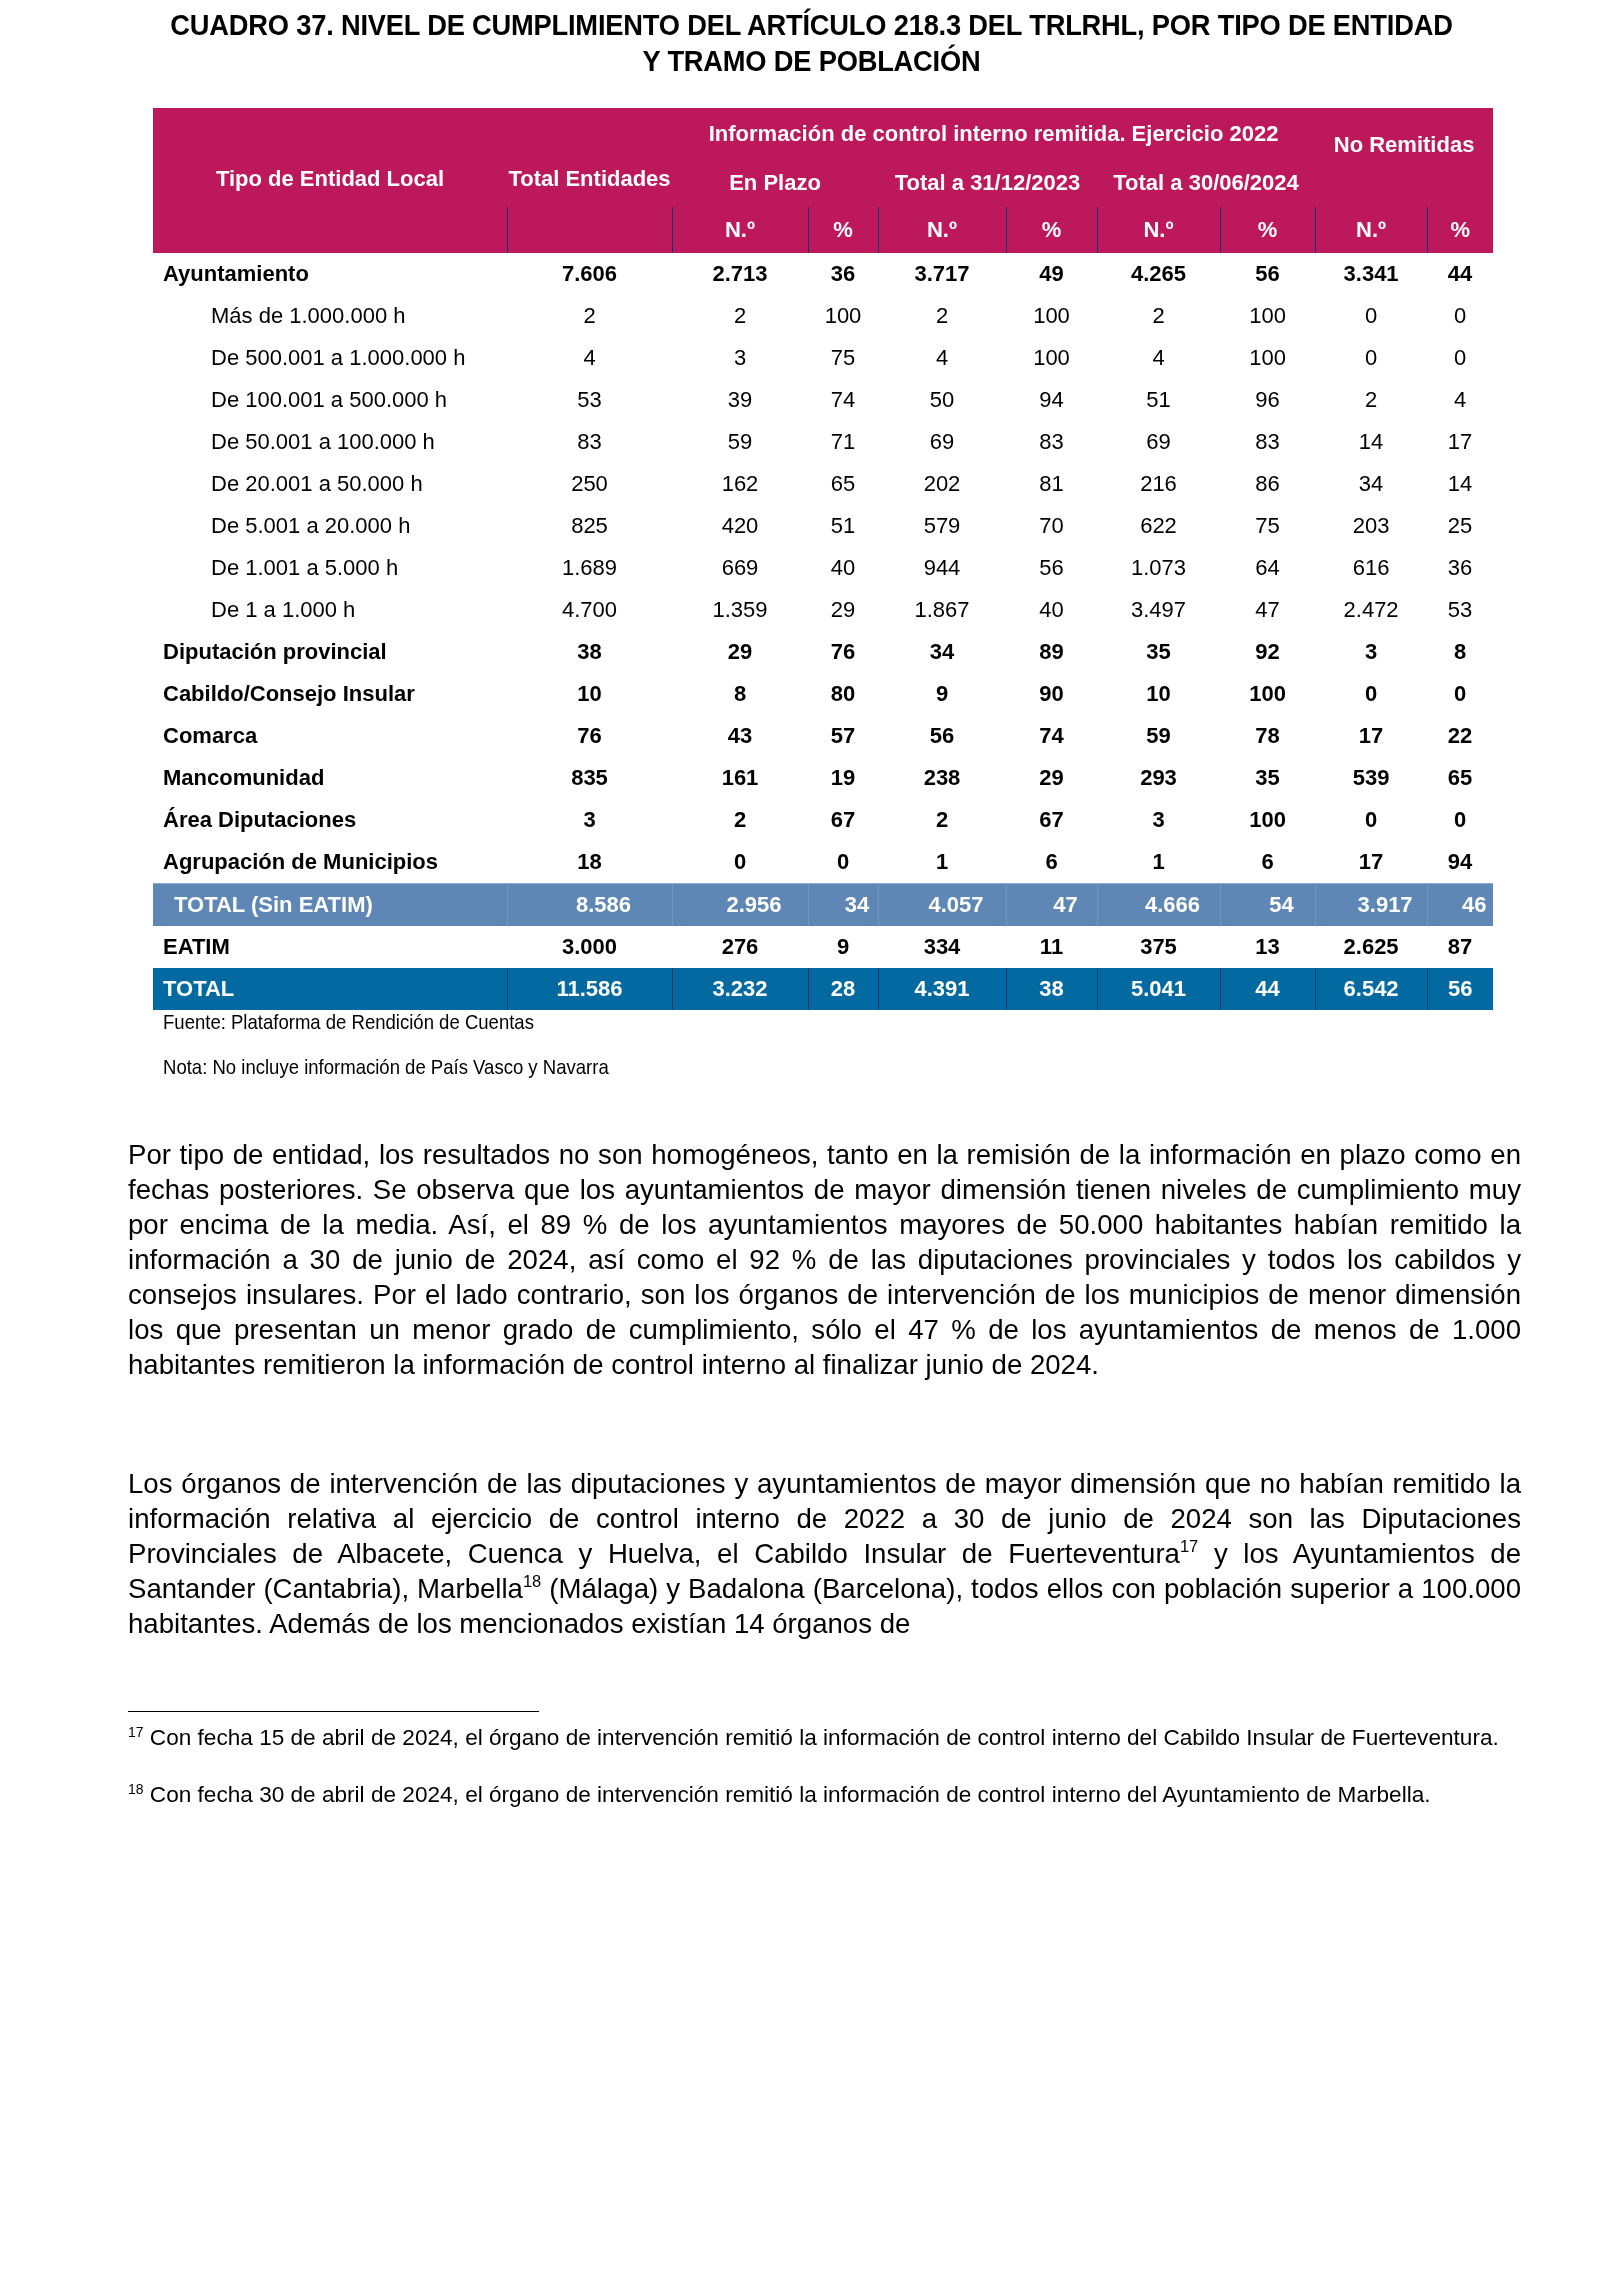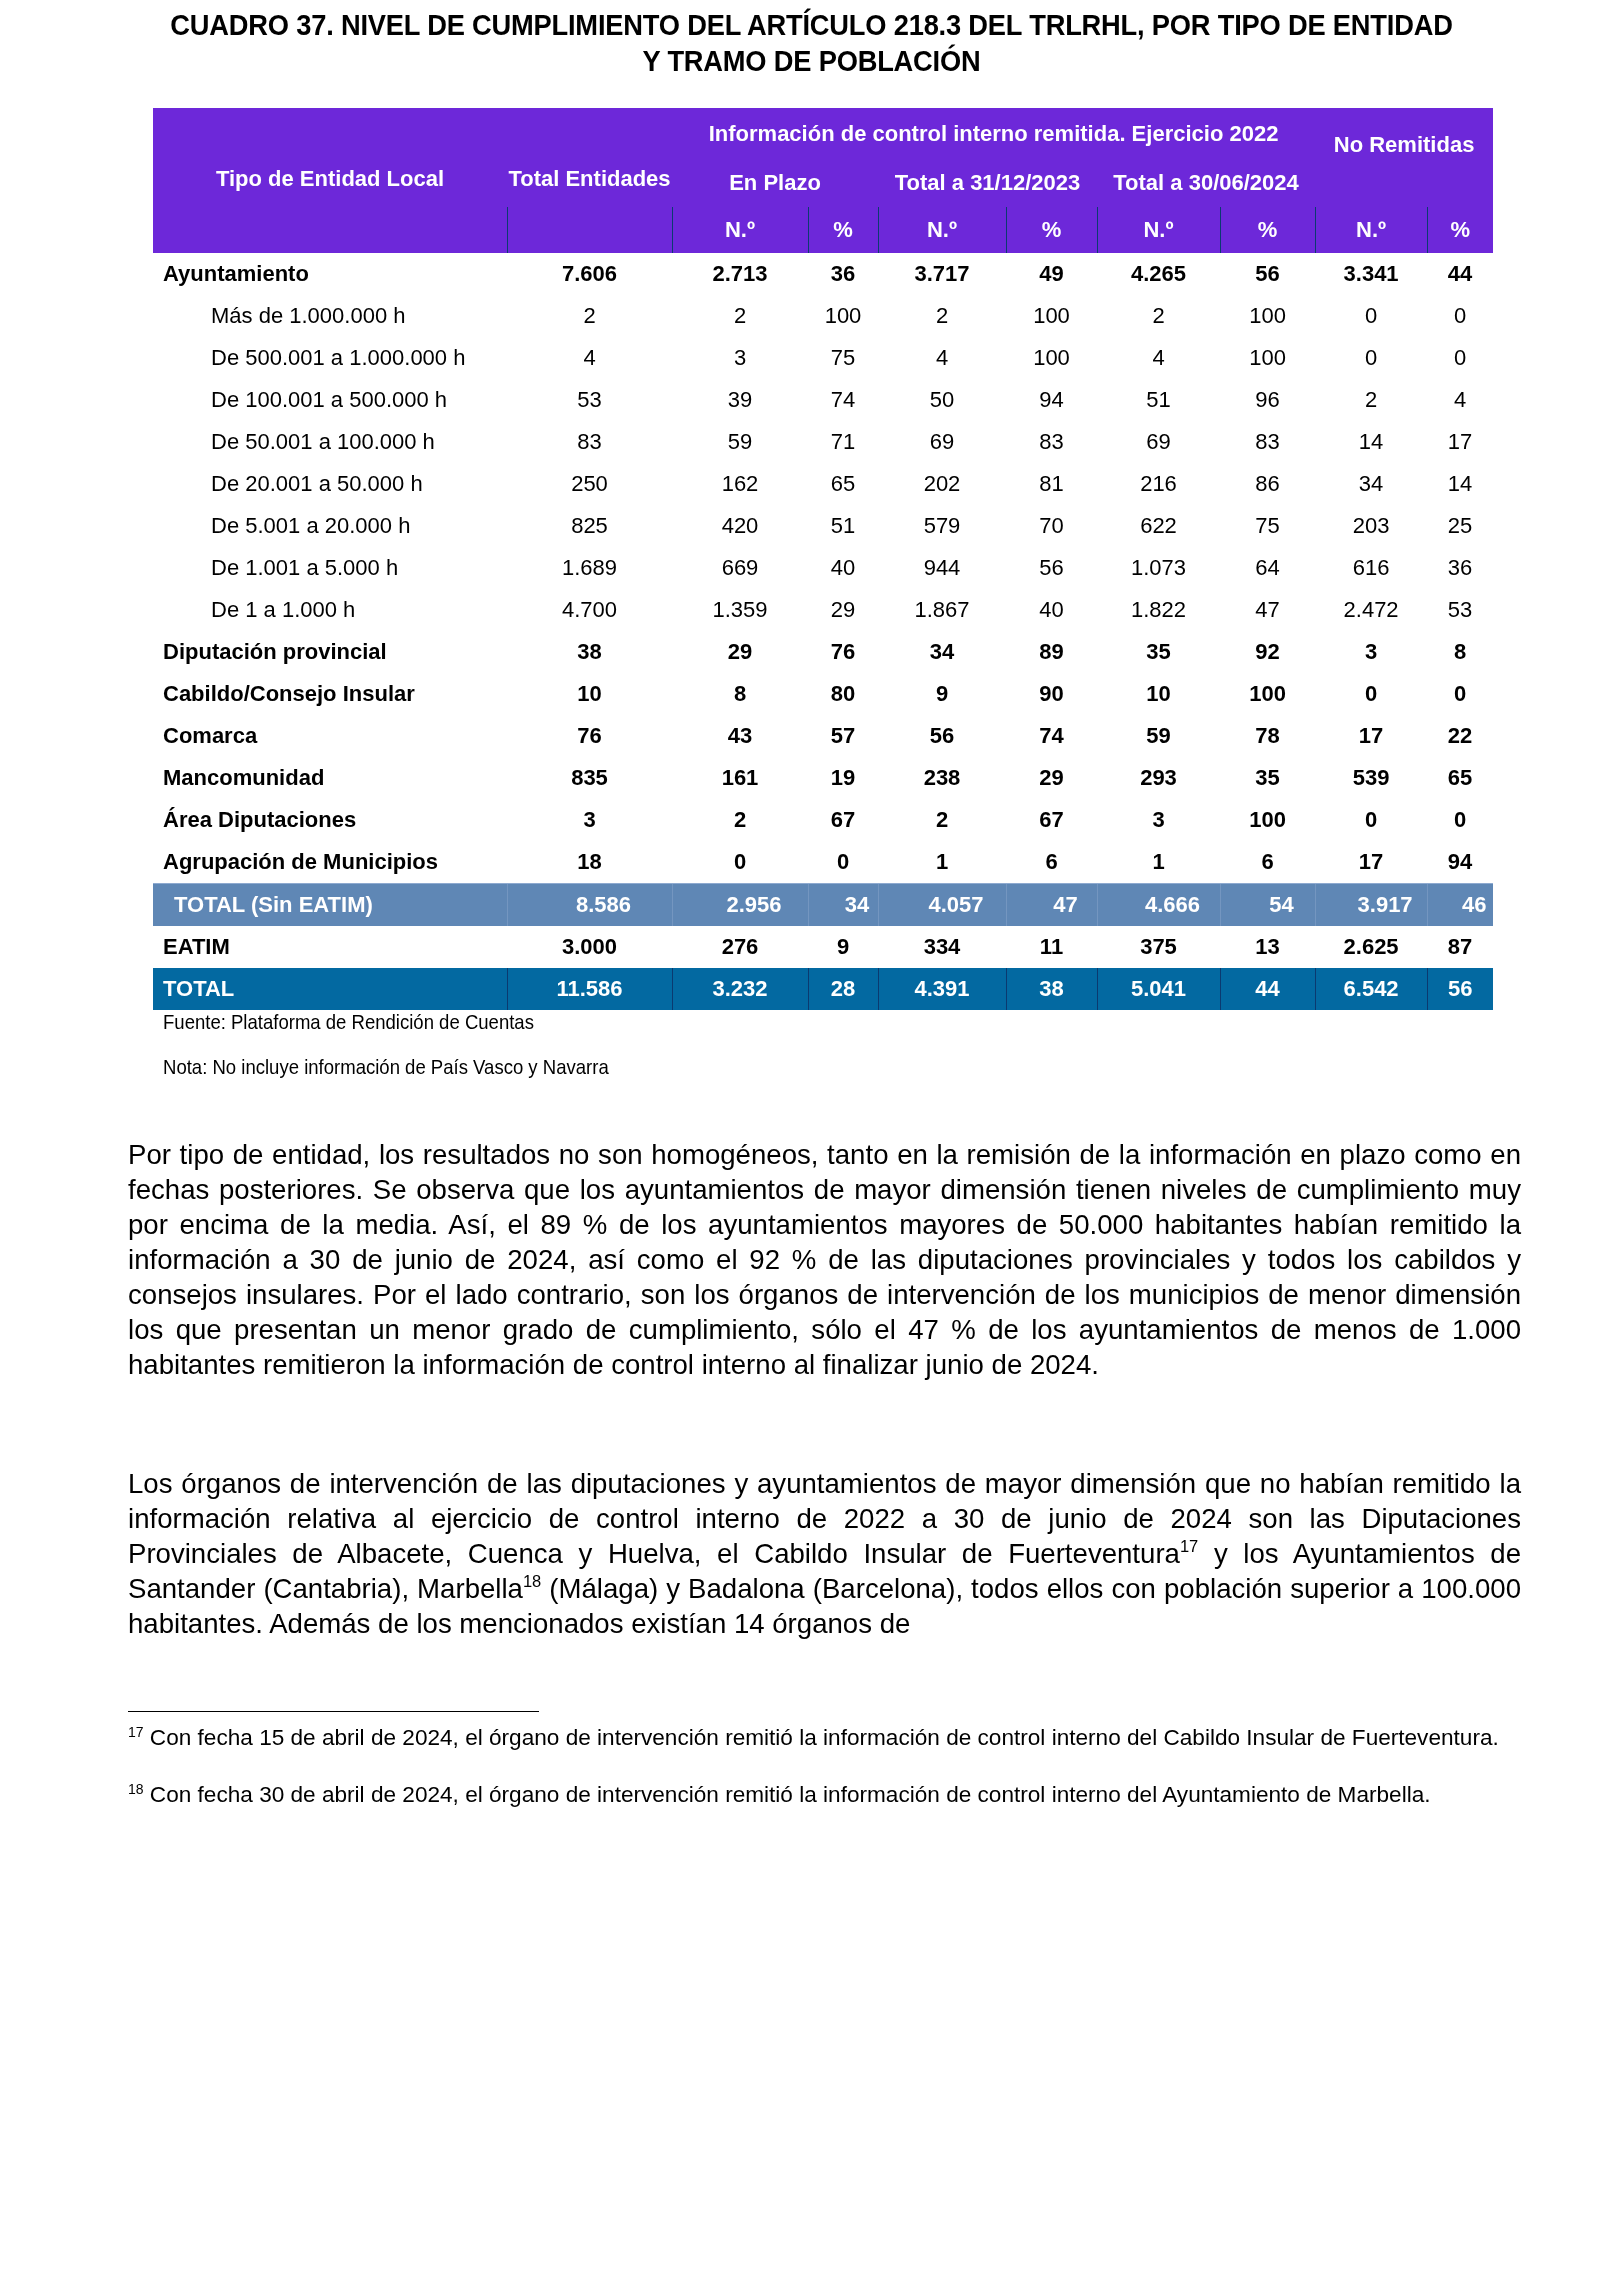--- a/index.html
+++ b/index.html
@@ -22,21 +22,21 @@
   table.main col.c-total { width: 165px; }
   table.main col.c-n1 { width: 136px; }
   table.main col.c-p1 { width: 70px; }
   table.main col.c-n2 { width: 128px; }
   table.main col.c-p2 { width: 91px; }
   table.main col.c-n3 { width: 123px; }
   table.main col.c-p3 { width: 95px; }
   table.main col.c-n4 { width: 112px; }
   table.main col.c-p4 { width: 66px; }
   thead th {
-    background: #6d28d9; color: #fff; font-weight: bold; font-size: 22px;
+    background: #be185d; color: #fff; font-weight: bold; font-size: 22px;
     padding: 0; text-align: center; white-space: nowrap;
   }
   thead tr.h1 th { height: 51px; }
   thead tr.h2 th { height: 48px; }
   thead tr.h3 th { height: 46px; border-left: 0.8px solid #0b3a70; }
   thead tr.h3 th:first-child { border-left: none; }
   .th-label { text-align: center; padding-left: 0; }
   tbody td {
     height: 42px; padding: 0; text-align: center; white-space: nowrap;
     font-size: 22px;
@@ -217,21 +217,21 @@
         <td>616</td>
         <td>36</td>
       </tr>
       <tr class="sub">
         <td class="lbl">De 1 a 1.000 h</td>
         <td>4.700</td>
         <td>1.359</td>
         <td>29</td>
         <td>1.867</td>
         <td>40</td>
-        <td>1.822</td>
+        <td>3.497</td>
         <td>47</td>
         <td>2.472</td>
         <td>53</td>
       </tr>
       <tr class="bold">
         <td class="lbl">Diputación provincial</td>
         <td>38</td>
         <td>29</td>
         <td>76</td>
         <td>34</td>

